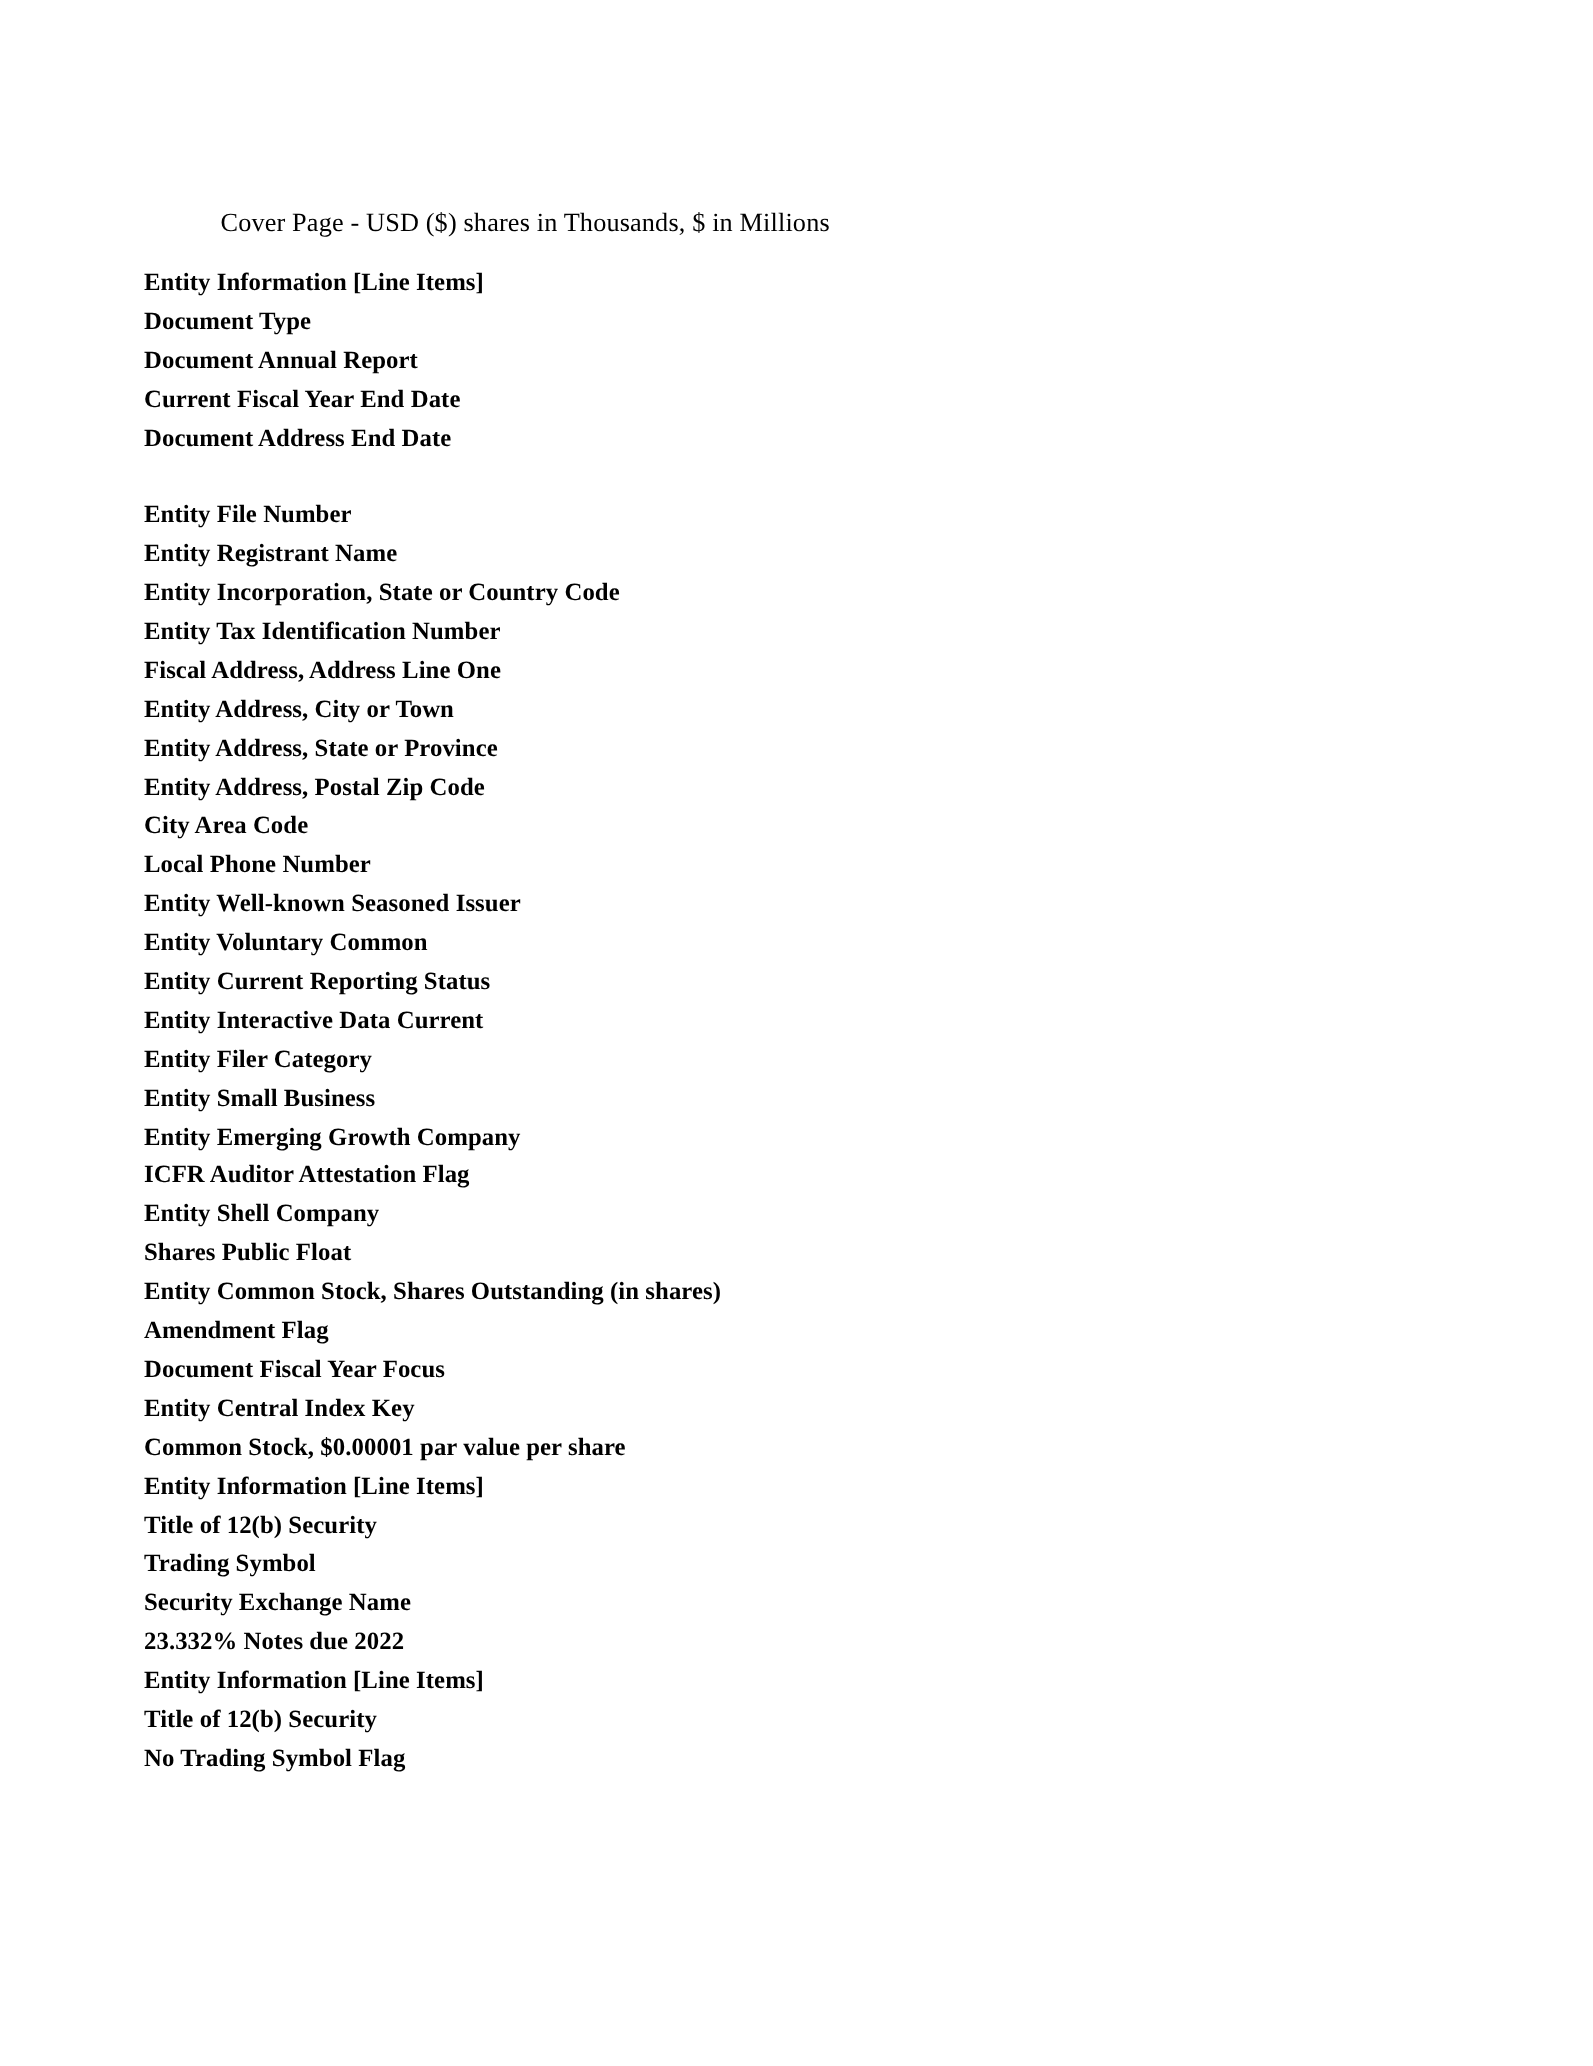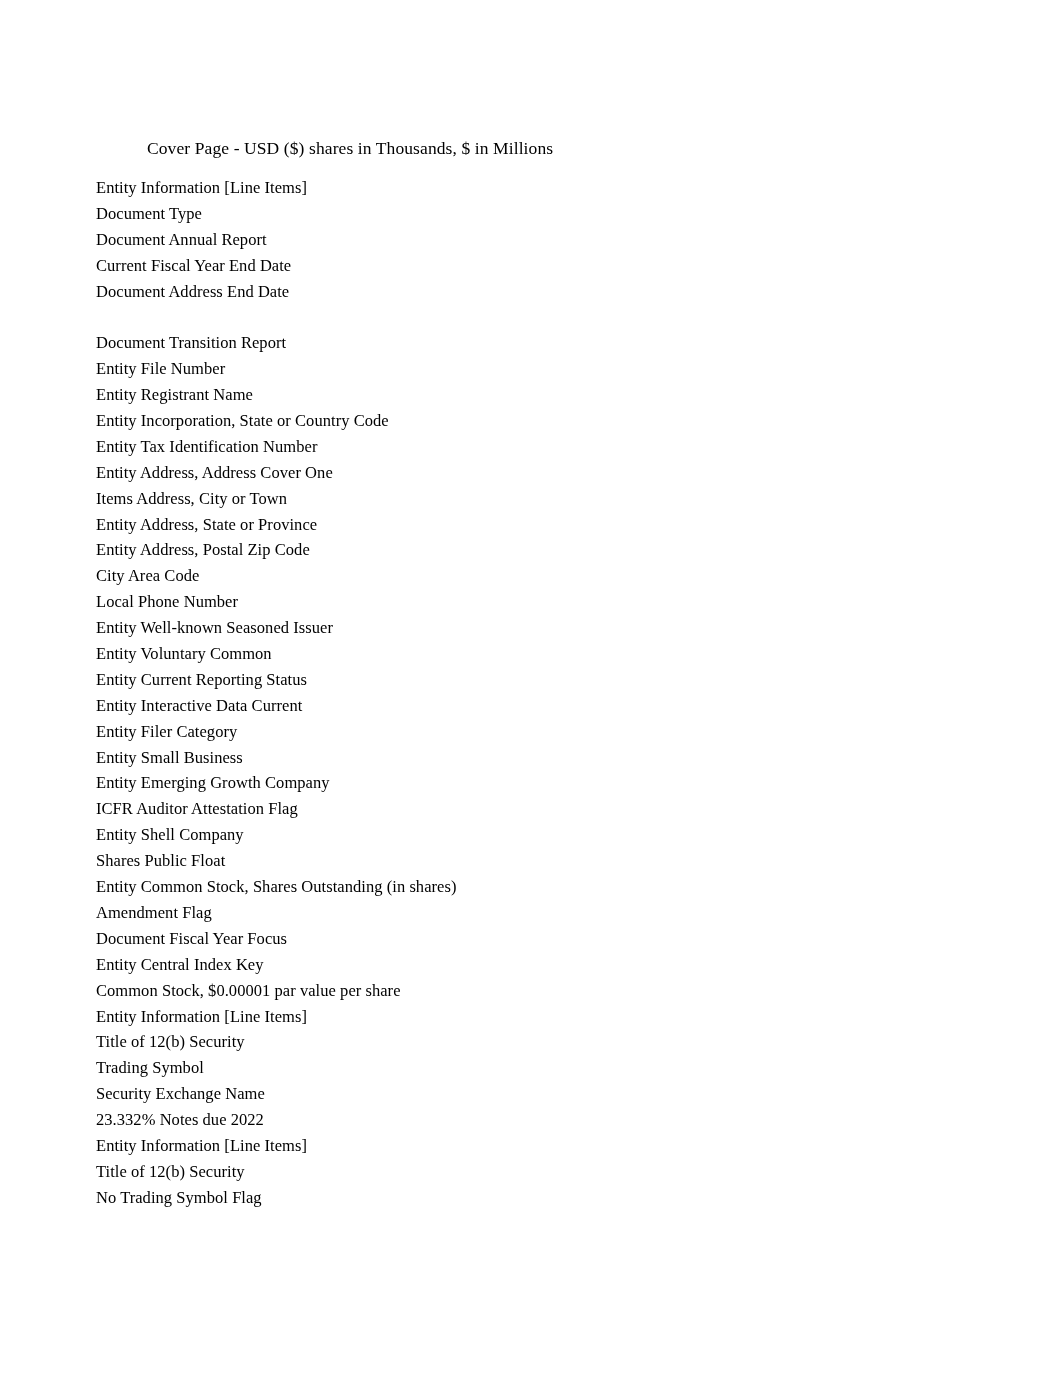--- a/index.html
+++ b/index.html
@@ -35,20 +35,21 @@
     letter-spacing: 0.1px;
   }
   .label-list {
     position: absolute;
     left: 96px;
     top: 175px;
     width: 800px;
     margin: 0;
     padding: 0;
     list-style: none;
+    font-weight: bold;
   }
   .label-row {
     font-size: 16.5px;
     line-height: 25.9px;
     height: 25.9px;
     white-space: nowrap;
     letter-spacing: 0.05px;
   }
   .label-row.spacer {
     height: 25.9px;
@@ -62,27 +63,26 @@
 
   <div class="doc-title">Cover Page - USD ($) shares in Thousands, $ in Millions</div>
 
   <div class="label-list">
       <div class="label-row">Entity Information [Line Items]</div>
       <div class="label-row">Document Type</div>
       <div class="label-row">Document Annual Report</div>
       <div class="label-row">Current Fiscal Year End Date</div>
       <div class="label-row">Document Address End Date</div>
       <div class="label-row spacer"></div>
-      <div class="label-row">Document Transition Report</div>
       <div class="label-row">Entity File Number</div>
       <div class="label-row">Entity Registrant Name</div>
       <div class="label-row">Entity Incorporation, State or Country Code</div>
       <div class="label-row">Entity Tax Identification Number</div>
-      <div class="label-row">Entity Address, Address Cover One</div>
-      <div class="label-row">Items Address, City or Town</div>
+      <div class="label-row">Fiscal Address, Address Line One</div>
+      <div class="label-row">Entity Address, City or Town</div>
       <div class="label-row">Entity Address, State or Province</div>
       <div class="label-row">Entity Address, Postal Zip Code</div>
       <div class="label-row">City Area Code</div>
       <div class="label-row">Local Phone Number</div>
       <div class="label-row">Entity Well-known Seasoned Issuer</div>
       <div class="label-row">Entity Voluntary Common</div>
       <div class="label-row">Entity Current Reporting Status</div>
       <div class="label-row">Entity Interactive Data Current</div>
       <div class="label-row">Entity Filer Category</div>
       <div class="label-row">Entity Small Business</div>

